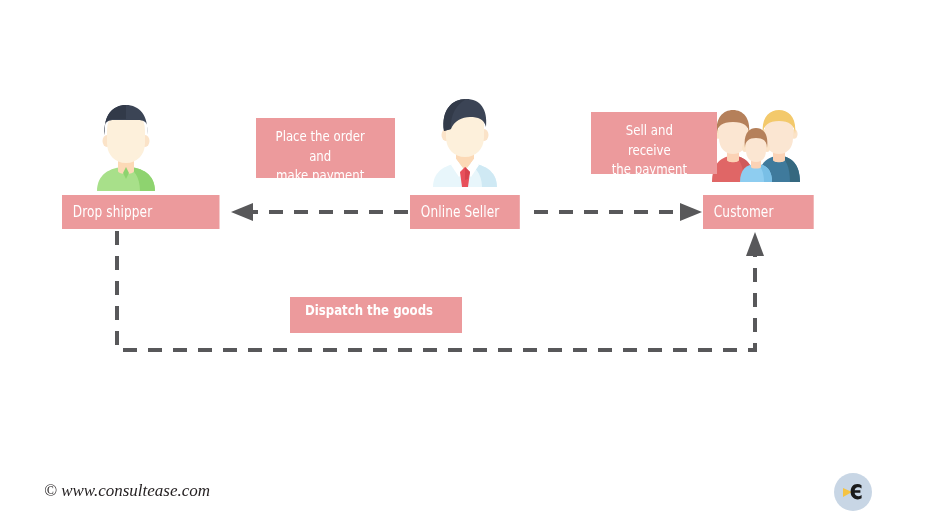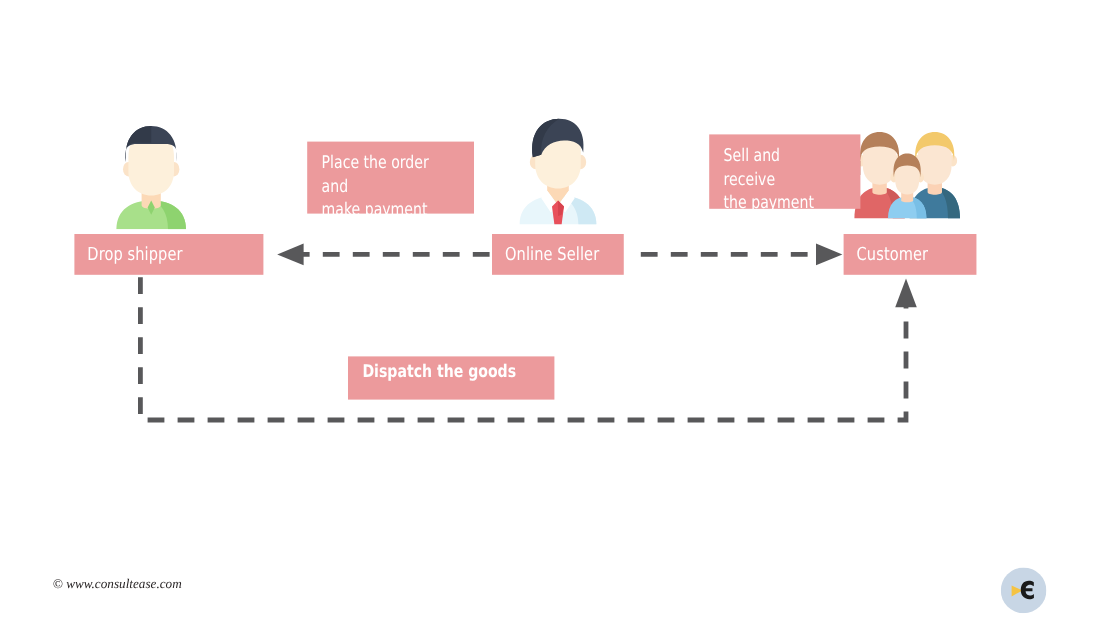--- a/index.html
+++ b/index.html
@@ -45,20 +45,21 @@
   
   .label-box {
     position: absolute;
     background: #ec9a9c;
     color: #ffffff;
     box-sizing: border-box;
     padding: 9px 11px 9px 12px;
     font-size: 14.5px;
     line-height: 1.35;
     font-family: "DejaVu Sans Condensed", "Liberation Sans Narrow", "Liberation Sans", sans-serif;
+    text-align: center;
   }
   .label-box > span {
     display: block;
     transform: scaleX(0.9);
     transform-origin: left top;
     white-space: pre-line;
   }
   #label-place-order { left: 256px; top: 118px; width: 139px; height: 60px; }
   #label-sell-receive{ left: 546px; top: 112px; width: 126px; height: 62px; margin-left: 45px; }
   #label-dispatch    { left: 290px; top: 297px; width: 172px; height: 36px; padding-top: 4px; font-weight: bold; }
@@ -79,21 +80,21 @@
   #avatar-onlineseller{ left: 430px; top: 97px;  width: 70px; height: 90px; }
   #avatar-customers   { left: 708px; top: 110px; width: 96px; height: 72px; }
 
   
   #footer-credit {
     position: absolute;
     left: 44px;
     top: 481px;
     font-family: "Liberation Serif", "DejaVu Serif", serif;
     font-style: italic;
-    font-size: 11px;
+    font-size: 17px;
     color: #231f20;
     white-space: nowrap;
   }
   #brand-logo {
     position: absolute;
     left: 834px;
     top: 473px;
     width: 38px;
     height: 38px;
   }

